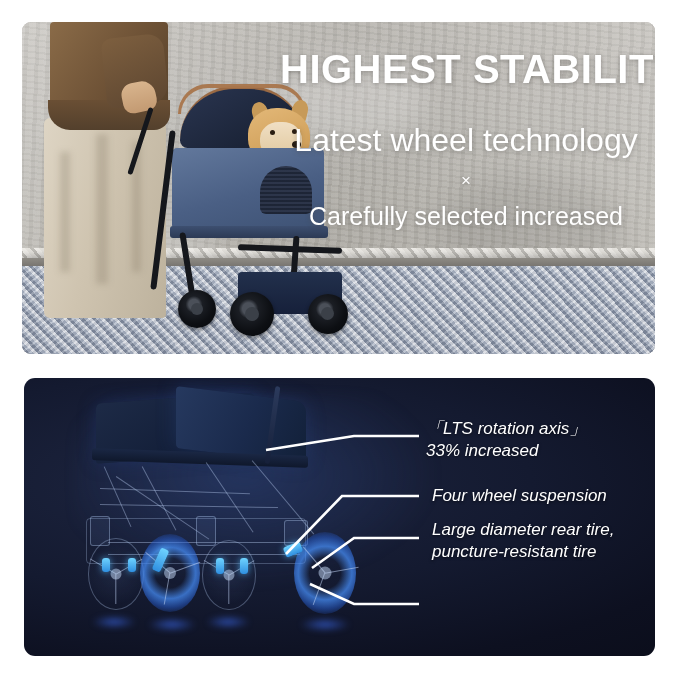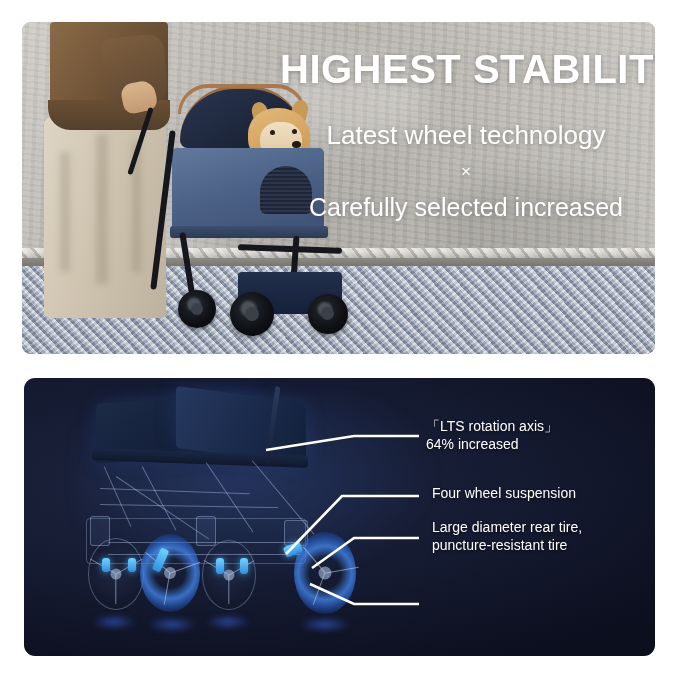--- a/index.html
+++ b/index.html
@@ -147,21 +147,21 @@
   .headline-wrap{
     position:absolute; left:258px; top:26px; width:372px; text-align:center;
   }
   .headline{
     font-size:40px; font-weight:700; letter-spacing:.5px;
     color:#ffffff; line-height:1.06;
     text-shadow:0 1px 5px rgba(70,68,64,.45);
     white-space:nowrap;
   }
   .sub-line{
-    margin-top:26px; font-size:26px; color:#ffffff; line-height:1.5;
+    margin-top:26px; font-size:32px; color:#ffffff; line-height:1.5;
     text-shadow:0 1px 5px rgba(70,68,64,.4);
     white-space:nowrap;
   }
   .sub-x{
     margin-top:6px; font-size:17px; color:#ffffff; line-height:1.3;
     text-shadow:0 1px 4px rgba(70,68,64,.4);
   }
   .sub-line2{
     margin-top:6px; font-size:25px; color:#ffffff; line-height:1.5;
     text-shadow:0 1px 5px rgba(70,68,64,.4);
@@ -251,23 +251,24 @@
   .floor-glow{
     position:absolute; border-radius:50%;
     background:radial-gradient(ellipse, rgba(58,104,235,.75), rgba(30,60,160,0) 72%);
     filter:blur(3px);
   }
 
   
   .lead{ position:absolute; stroke:#ffffff; stroke-width:2.6; fill:none; }
   .callout{
     position:absolute; color:#ffffff;
-    font-size:14px; line-height:1.28;
+    font-size:17px; line-height:1.28;
     white-space:nowrap;
     text-shadow:0 1px 3px rgba(0,0,0,.6);
+    font-style:italic;
   }
 </style>
 </head>
 <body>
 
 <div class="page">
 
   <div class="panel-top">
     <div class="wall"></div>
     <div class="wall-blotch" style="left:40%;top:10%;width:150px;height:90px;background:rgba(255,255,255,.22);"></div>
@@ -396,21 +397,21 @@
 
     <svg width="631" height="278" style="position:absolute;left:0;top:0;">
       <path class="lead" d="M 242 72 L 330 58 L 395 58"></path>
       <path class="lead" d="M 262 176 L 318 118 L 395 118"></path>
       <path class="lead" d="M 288 190 L 330 160 L 395 160"></path>
       <path class="lead" d="M 286 206 L 330 226 L 395 226"></path>
     </svg>
 
     <div class="callout" style="left:402px;top:40px;">
       <div>「LTS rotation axis」</div>
-      <div>64% increased</div>
+      <div>33% increased</div>
     </div>
 
     <div class="callout" style="left:408px;top:141px;">
       <div>Large diameter rear tire,</div>
       <div>puncture-resistant tire</div>
     </div>
 
     <div class="callout" style="left:408px;top:107px;">
       <div>Four wheel suspension</div>
     </div>

